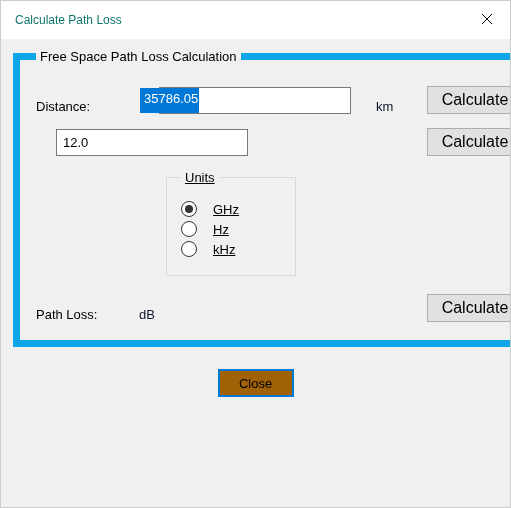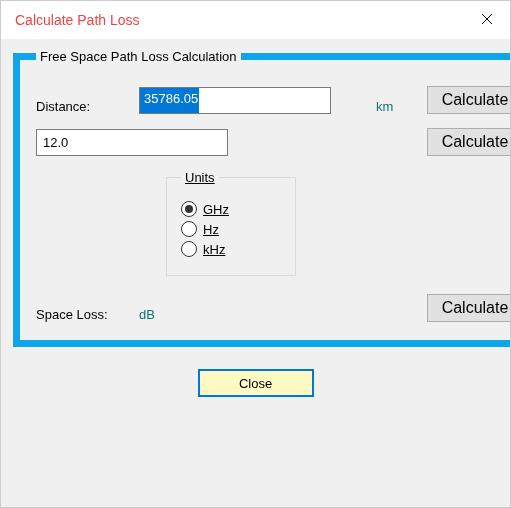--- a/index.html
+++ b/index.html
@@ -16,22 +16,22 @@
   }
   .titlebar {
     display: flex;
     align-items: center;
     justify-content: space-between;
     height: 38px;
     padding: 0 0 0 14px;
     background: #fff;
   }
   .titlebar .title {
-    font-size: 14px;
-    color: #ef4444;
+    font-size: 12px;
+    color: #0f766e;
   }
   .titlebar .close {
     width: 46px;
     height: 38px;
     display: flex;
     align-items: center;
     justify-content: center;
     cursor: pointer;
   }
   .titlebar .close svg { width: 12px; height: 12px; }
@@ -64,20 +64,21 @@
   }
   .row input.text {
     width: 192px;
     height: 27px;
     border: 1px solid #7a7a7a;
     padding: 2px 6px;
     font-family: inherit;
     font-size: 13px;
     background: #fff;
     outline: none;
+    margin-left: 20px;
   }
   .selwrap {
     position: relative;
     width: 216px;
     height: 27px;
   }
   .selwrap input {
     position: absolute; left:0; top:0;
   }
   .selhighlight {
@@ -85,21 +86,21 @@
     left:1px; top:1px;
     height:25px;
     background:#0078d7;
     color:#fff;
     padding: 3px 1px 0 4px;
     font-size:13px;
     pointer-events:none;
   }
   .unit {
     width: 30px;
-    color:#0f766e;
+    color:#0f172a;
   }
   .btn {
     width: 96px;
     height: 28px;
     background: #e1e1e1;
     border: 1px solid #adadad;
     font-family: inherit;
     font-size: 16px;
     cursor: pointer;
     color:#000;
@@ -112,21 +113,21 @@
     padding: 12px 14px 14px 14px;
     text-decoration: underline;
   }
   fieldset.units legend {
     padding: 0 4px;
     font-size: 13px;
   }
   .radio-row {
     display:flex;
     align-items:center;
-    gap:6px;
+    gap:16px;
     margin: 4px 0;
     cursor:pointer;
   }
   .radio {
     width:16px; height:16px;
     border:1px solid #333;
     border-radius:50%;
     display:flex; align-items:center; justify-content:center;
     background:#fff;
   }
@@ -135,23 +136,23 @@
     width:8px; height:8px;
     background:#333;
     border-radius:50%;
   }
   .footer {
     display:flex;
     justify-content:center;
     margin-top: 22px;
   }
   .close-btn {
-    width: 116px;
+    width: 76px;
     height: 28px;
-    background:#fef9c3;
+    background:#a16207;
     border:2px solid #0078d7;
     font-family:inherit;
     font-size:13px;
     cursor:pointer;
   }
 </style>
 </head>
 <body>
 
 <div class="titlebar">
@@ -197,21 +198,21 @@
         <span class="radio"></span>
         <span>Hz</span>
       </div>
       <div class="radio-row">
         <span class="radio"></span>
         <span>kHz</span>
       </div>
     </fieldset>
 
     <div class="row" style="margin-bottom:0">
-      <span class="label">Space Loss:</span>
+      <span class="label">Path Loss:</span>
       <span class="unit">dB</span>
       <button class="btn">Calculate</button>
     </div>
 
   </fieldset>
 
   <div class="footer">
     <button class="close-btn">Close</button>
   </div>
 

